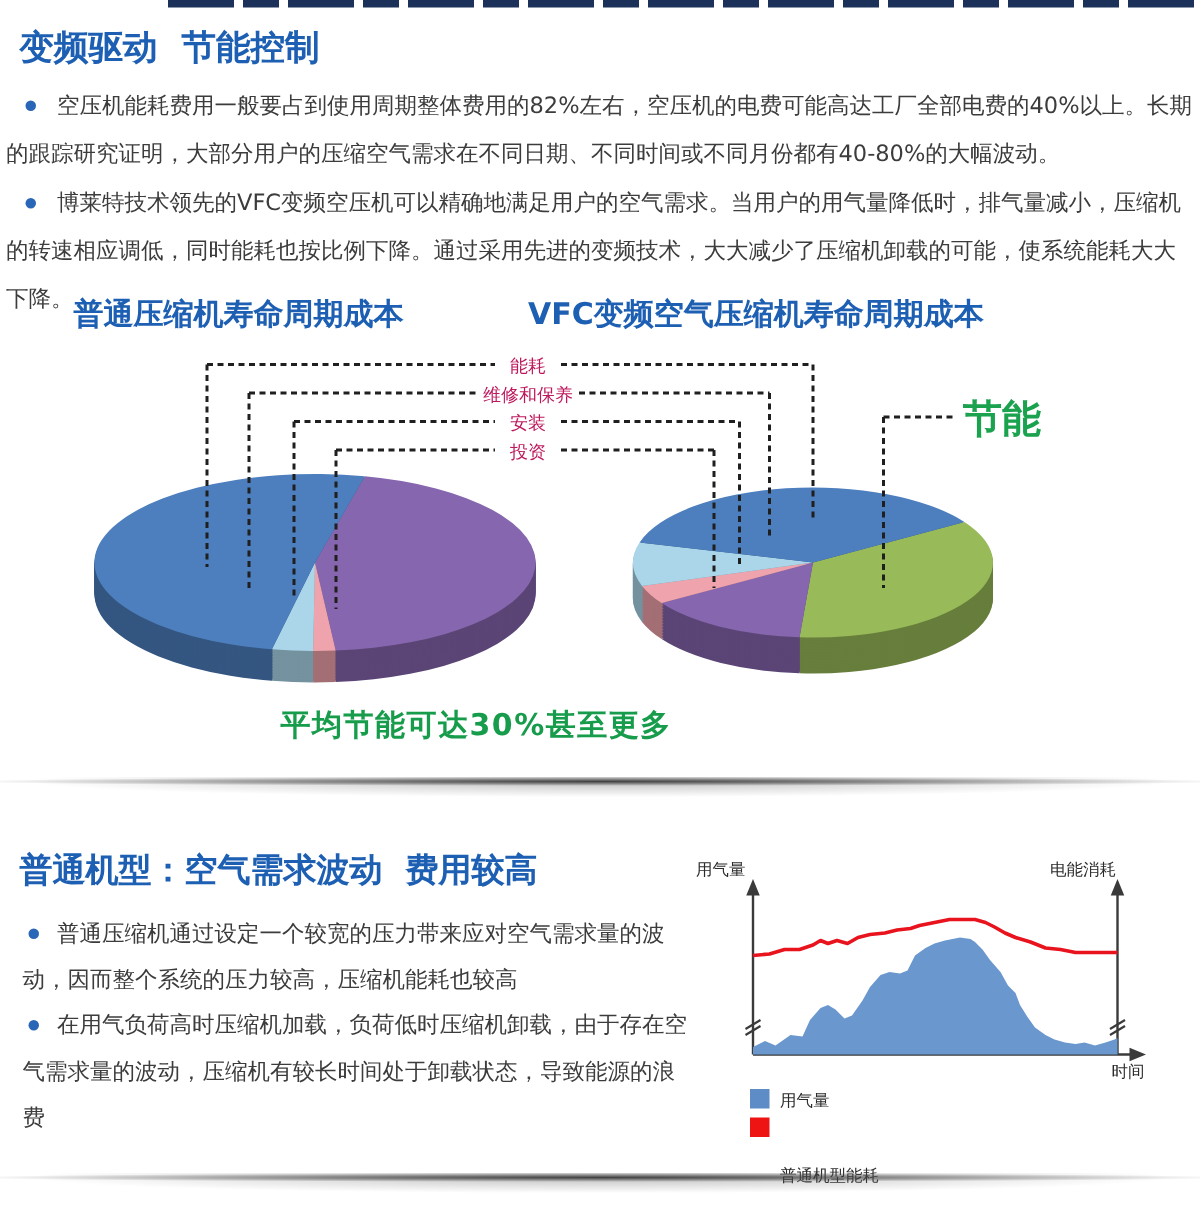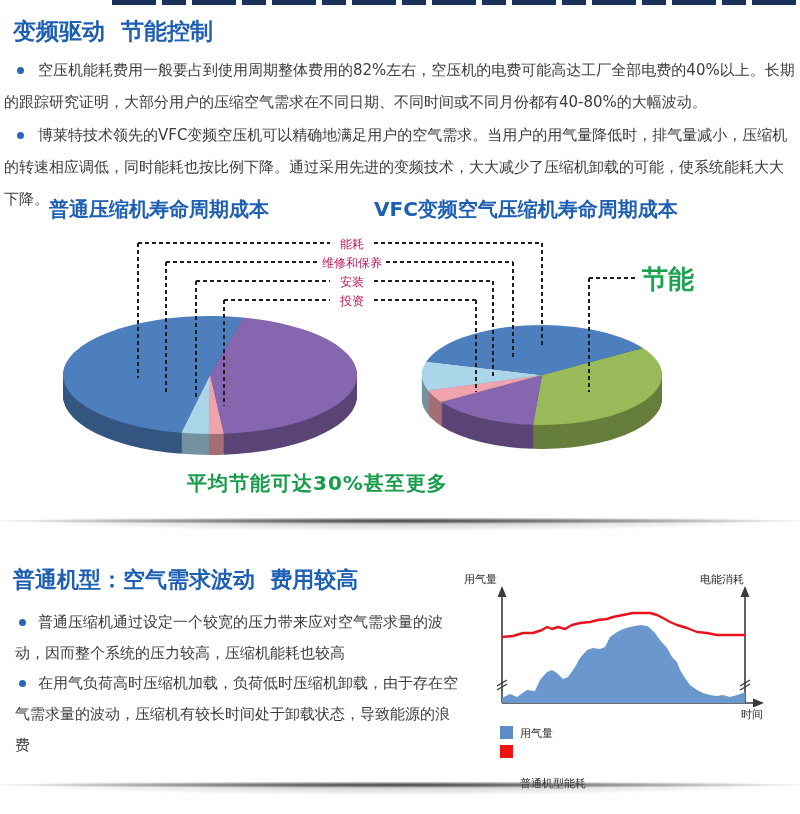--- a/index.html
+++ b/index.html
@@ -17,21 +17,21 @@
   .p1{left:4px;top:54px;width:792px;text-indent:34px;}
   .p1 .dot{left:13px;}
   .p2{left:4px;top:119px;width:792px;text-indent:34px;}
   .p2 .dot{left:13px;}
   .s2p{line-height:31px;width:448px;}
   .s2p1{left:15px;top:607px;text-indent:23px;}
   .s2p2{left:15px;top:668px;text-indent:23px;}
   .s2p .dot{left:4px;top:12px;}
   .pie-title{top:196px;font-size:20px;font-weight:bold;color:#1d5fb2;}
   .pie-title.left{left:5px;margin-left:44px;}
-  .pie-title.right{left:374px;}
+  .pie-title.right{left:352px;}
   .conn-label{width:72px;left:316px;text-align:center;font-size:12px;color:#be185d;}
   .saving{left:642px;top:262px;font-size:26px;font-weight:bold;color:#1aa24e;}
   .caption{left:187px;top:470px;font-size:20px;font-weight:bold;color:#169c4a;letter-spacing:1px;}
   .divider{left:0;width:800px;height:14px;
      background:radial-gradient(430px 3px at 50% 3px, rgba(60,60,60,0.95), rgba(120,120,120,0) 98%),
                 radial-gradient(400px 11px at 50% 3px, rgba(100,100,100,0.40), rgba(255,255,255,0) 95%);}
   .div1{top:518px;}
   .div2{top:782px;}
   .axis-label{font-size:11px;color:#2b2b2b;}
   .legend-label{font-size:11px;color:#2b2b2b;}

